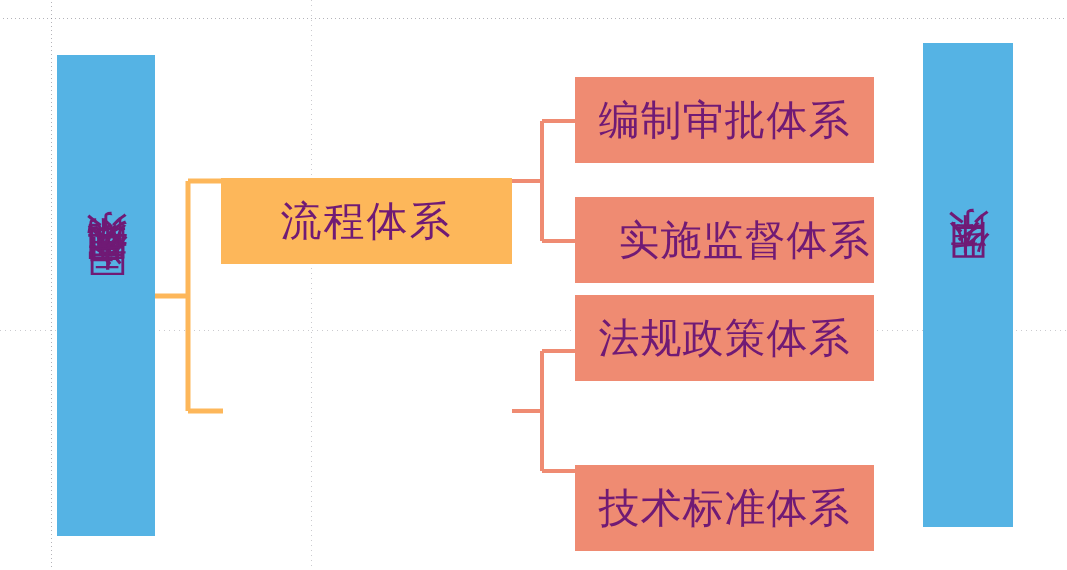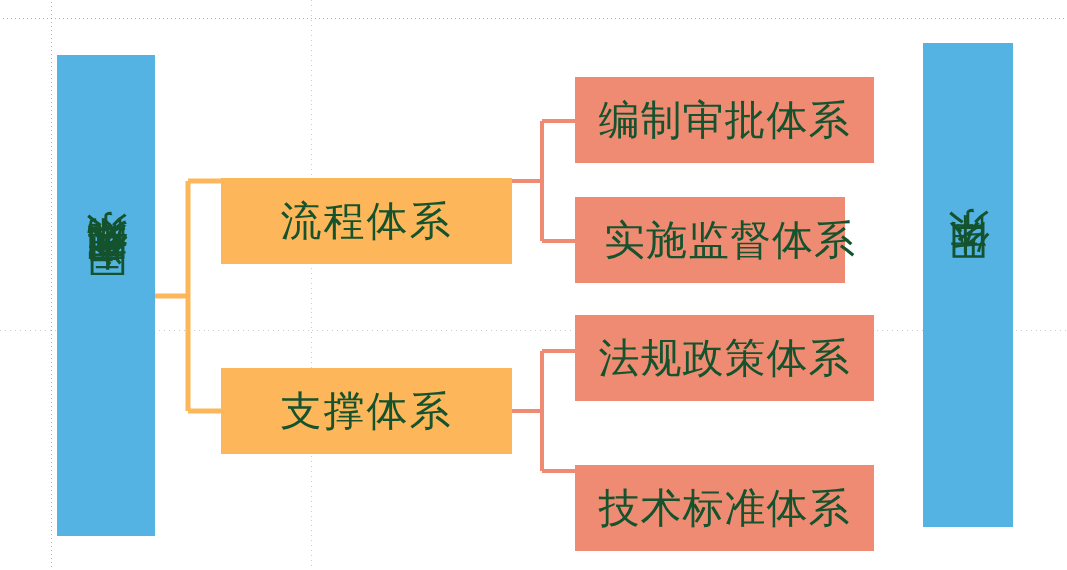--- a/index.html
+++ b/index.html
@@ -41,21 +41,21 @@
     background-repeat: repeat-y, repeat-x;
     pointer-events: none;
   }
 
   .box {
     position: absolute;
     box-sizing: border-box;
     display: flex;
     align-items: center;
     justify-content: center;
-    color: #14532d;
+    color: #701a75;
     font-weight: 400;
     letter-spacing: 1px;
     white-space: nowrap;
   }
 
   .pillar {
     writing-mode: vertical-rl;
     transform: rotate(180deg);
     font-size: 41px;
     letter-spacing: 3px;
@@ -90,30 +90,29 @@
 
   <svg class="connector" style="left:508px; top:105px; width:75px; height:155px;" viewBox="0 0 75 155">
     <path d="M 4 76 L 34 76" stroke="#ef8b72" stroke-width="4" fill="none"></path>
     <path d="M 34 16 L 34 136" stroke="#ef8b72" stroke-width="4" fill="none"></path>
     <path d="M 34 16 L 70 16" stroke="#ef8b72" stroke-width="4" fill="none"></path>
     <path d="M 34 136 L 70 136" stroke="#ef8b72" stroke-width="4" fill="none"></path>
   </svg>
 
   <div class="box salmon level3" style="left:575px; top:77px; width:299px; height:86px;">编制审批体系</div>
 
-  <div class="box salmon level3" style="left:575px; top:197px; width:270px; height:86px;padding-left:40px;">实施监督体系</div>
+  <div class="box salmon level3" style="left:575px; top:197px; width:299px; height:86px;padding-left:40px;">实施监督体系</div>
 
-  <div class="box orange level2" style="left:221px; top:368px; width:291px; height:86px;">支撑体系</div>
 
   <svg class="connector" style="left:508px; top:335px; width:75px; height:155px;" viewBox="0 0 75 155">
     <path d="M 4 76 L 34 76" stroke="#ef8b72" stroke-width="4" fill="none"></path>
     <path d="M 34 16 L 34 136" stroke="#ef8b72" stroke-width="4" fill="none"></path>
     <path d="M 34 16 L 70 16" stroke="#ef8b72" stroke-width="4" fill="none"></path>
     <path d="M 34 136 L 70 136" stroke="#ef8b72" stroke-width="4" fill="none"></path>
   </svg>
 
-  <div class="box salmon level3" style="left:575px; top:315px; width:299px; height:86px;">法规政策体系</div>
+  <div class="box salmon level3" style="left:575px; top:295px; width:299px; height:86px;">法规政策体系</div>
 
   <div class="box salmon level3" style="left:575px; top:427px; width:299px; height:86px;margin-top:38px;">技术标准体系</div>
 
   <div class="box blue pillar" style="left:923px; top:43px; width:90px; height:484px;">四体系</div>
 
 </div>
 
 </body></html>

